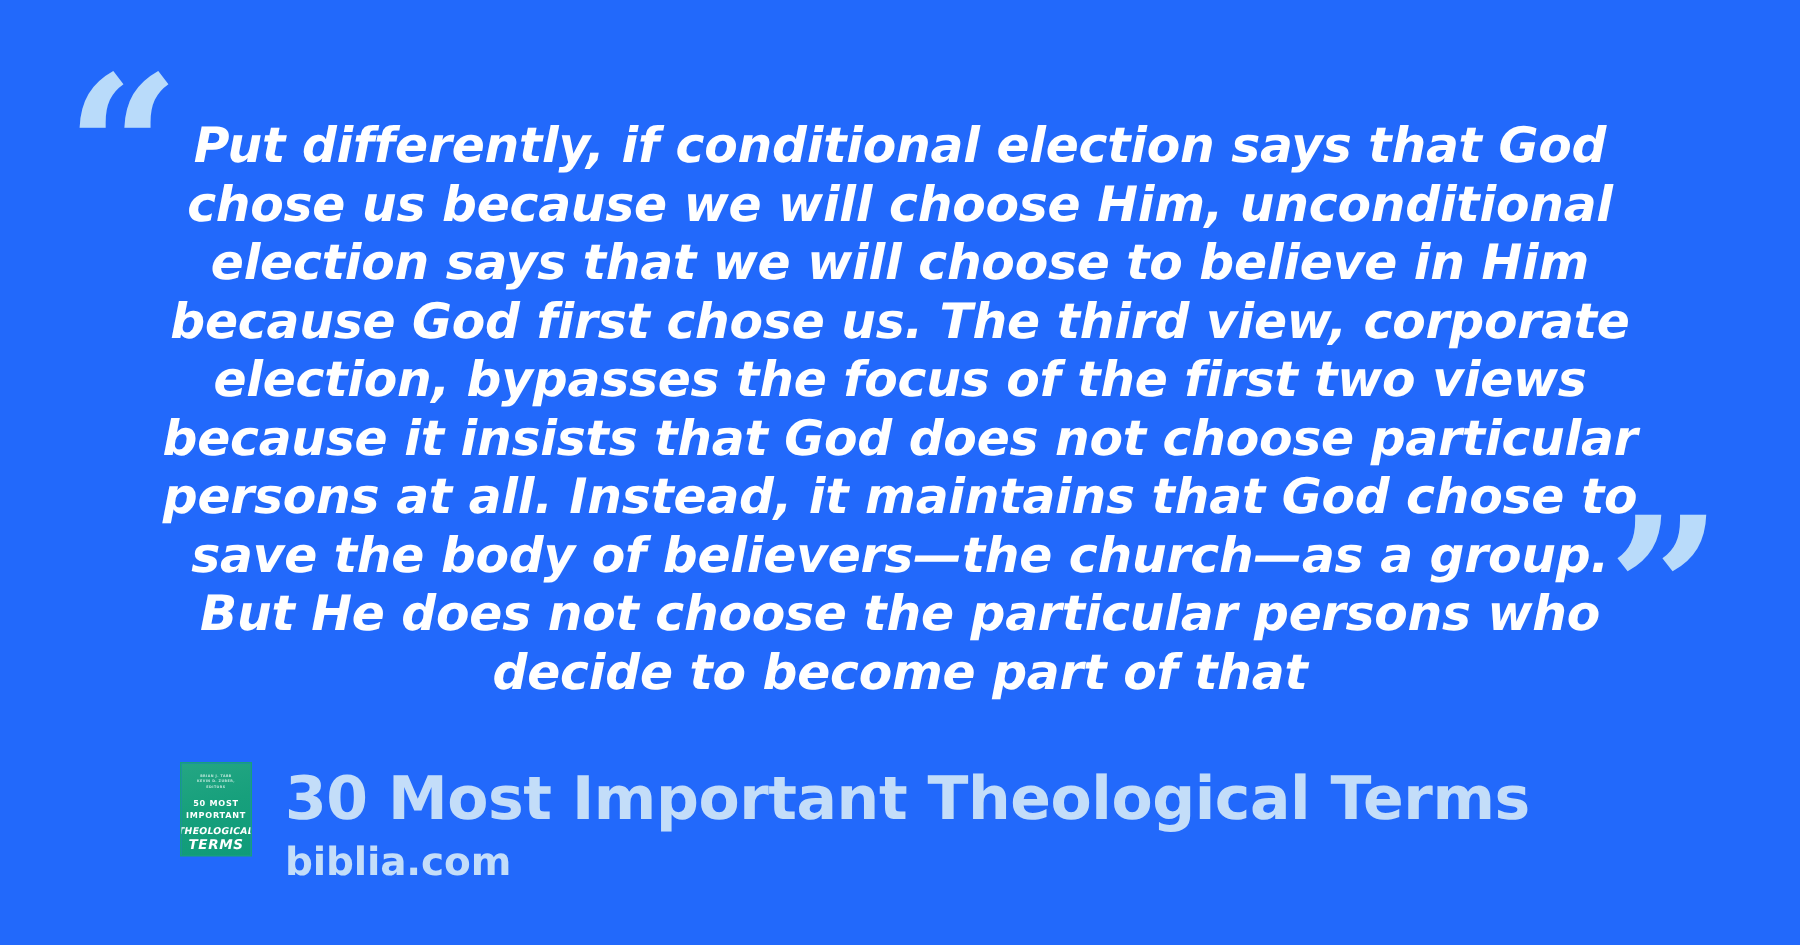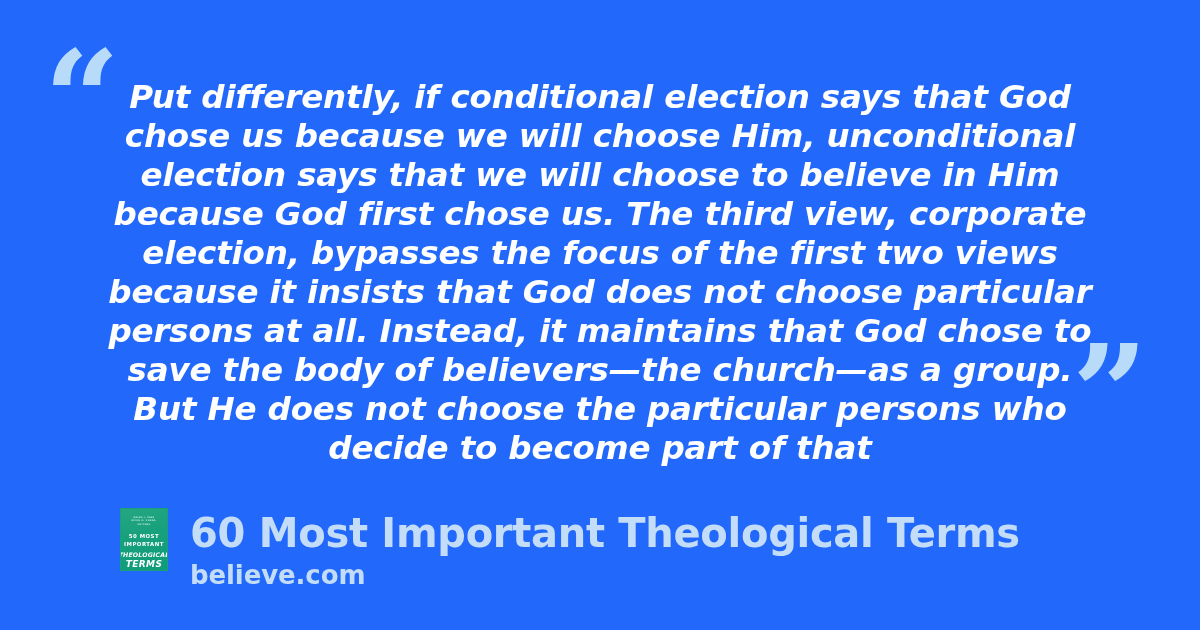--- a/index.html
+++ b/index.html
@@ -214,17 +214,17 @@
         </div>
         <div class="bc-row">
           
           
         </div>
 
       </div>
     </div>
 
     <div class="footer-text">
-      <h1 class="book-title">60 Most Important Theological Terms</h1>
-      <p class="site-name">believe.com</p>
+      <h1 class="book-title">30 Most Important Theological Terms</h1>
+      <p class="site-name">biblia.com</p>
     </div>
   </div>
 </div>
 
 </body></html>

